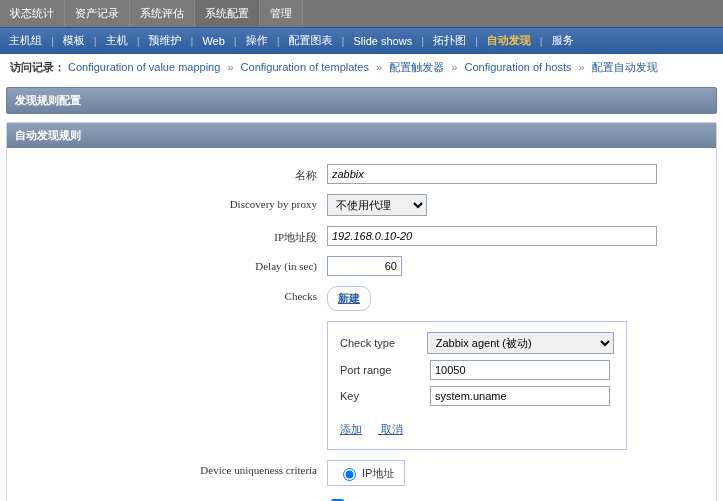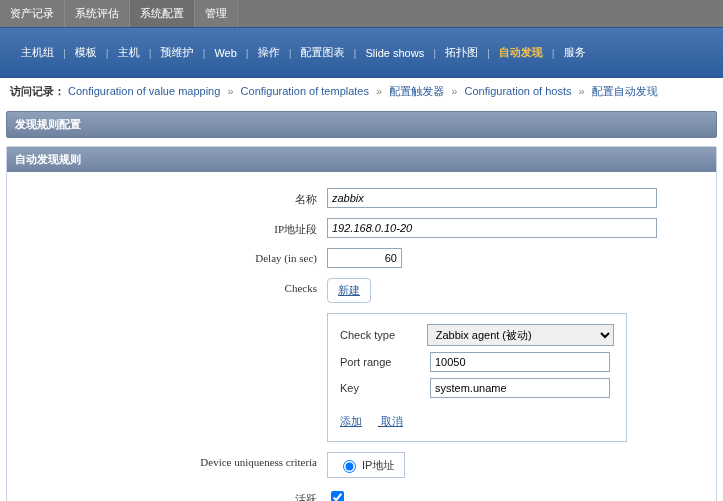--- a/index.html
+++ b/index.html
@@ -23,21 +23,21 @@
     background: #7a7a7a;
   }
   .top-tabs .tab.active { background: #6e6e6e; }
   .sub-tabs {
     display: flex;
     align-items: center;
     background: #2c5d9e;
     background: linear-gradient(#4a75b0, #2c5d9e);
     border-top: 1px solid #2a5690;
     border-bottom: 1px solid #2a5690;
-    padding: 12px;
+    padding: 0;
   }
   .sub-tabs .stab {
     color: #fff;
     padding: 5px 9px;
     font-size: 11px;
     cursor: pointer;
     white-space: nowrap;
   }
   .sub-tabs .sep { color: #9fb7d6; padding: 0; }
   .sub-tabs .stab.highlight { color: #f5c24b; font-weight: bold; }
@@ -90,46 +90,48 @@
     background:#fff;
   }
   .wide { width: 330px; font-style: italic; }
   .med { width: 75px; text-align:right; }
   select { background: #efefef; }
   .drop-wrap { display:inline-flex; align-items:stretch; }
   .drop-wrap select { min-width: 100px; }
   .chip-btn {
     display: inline-block;
     border: 1px solid #b7c6da;
-    border-radius: 4px;
+    border-radius: 10px;
     padding: 4px 10px;
     color: #2c5d9e;
     text-decoration: underline;
     background:#fff;
     cursor:pointer;
     font-size:11px;
+    font-weight:bold;
   }
   .check-box {
     border: 1px solid #b7c6da;
     padding: 10px 12px 12px 12px;
     width: 300px;
     background:#fff;
   }
   .check-box .crow { display:flex; align-items:center; margin-bottom:6px; }
   .check-box .crow .cl { width: 90px; }
   .check-box .crow input[type="text"] { width: 180px; }
   .check-box .links { margin-top:16px;text-decoration:underline; }
   .check-box .links a { color:#2c5d9e; text-decoration: underline; margin-right:16px; cursor:pointer;}
   .radio-wrap { display:flex; align-items:center; border:1px solid #b7c6da; padding:4px 10px; width:fit-content; }
   .radio-wrap input { margin-right:6px; }
 </style>
 </head>
 <body>
 
 <div class="top-tabs">
+  <div class="tab">状态统计</div>
   <div class="tab">资产记录</div>
   <div class="tab">系统评估</div>
   <div class="tab active">系统配置</div>
   <div class="tab">管理</div>
 </div>
 
 <div class="sub-tabs">
   <span class="stab">主机组</span>
     <span class="sep">|</span>
   <span class="stab">模板</span>
@@ -170,20 +172,30 @@
 
 <div class="form-card">
   <div class="card-head">自动发现规则</div>
   <div class="form-body">
 
     <div class="row">
       <div class="lbl">名称</div>
       <div class="ctrl"><input type="text" class="wide" value="zabbix" style=""></div>
     </div>
 
+    <div class="row">
+      <div class="lbl">Discovery by proxy</div>
+      <div class="ctrl">
+        <span class="drop-wrap">
+          <select>
+            <option>不使用代理</option>
+          </select>
+        </span>
+      </div>
+    </div>
 
     <div class="row">
       <div class="lbl">IP地址段</div>
       <div class="ctrl"><input type="text" class="wide" value="192.168.0.10-20" style=""></div>
     </div>
 
     <div class="row">
       <div class="lbl">Delay (in sec)</div>
       <div class="ctrl"><input type="text" class="med" value="60" style=""></div>
     </div>

